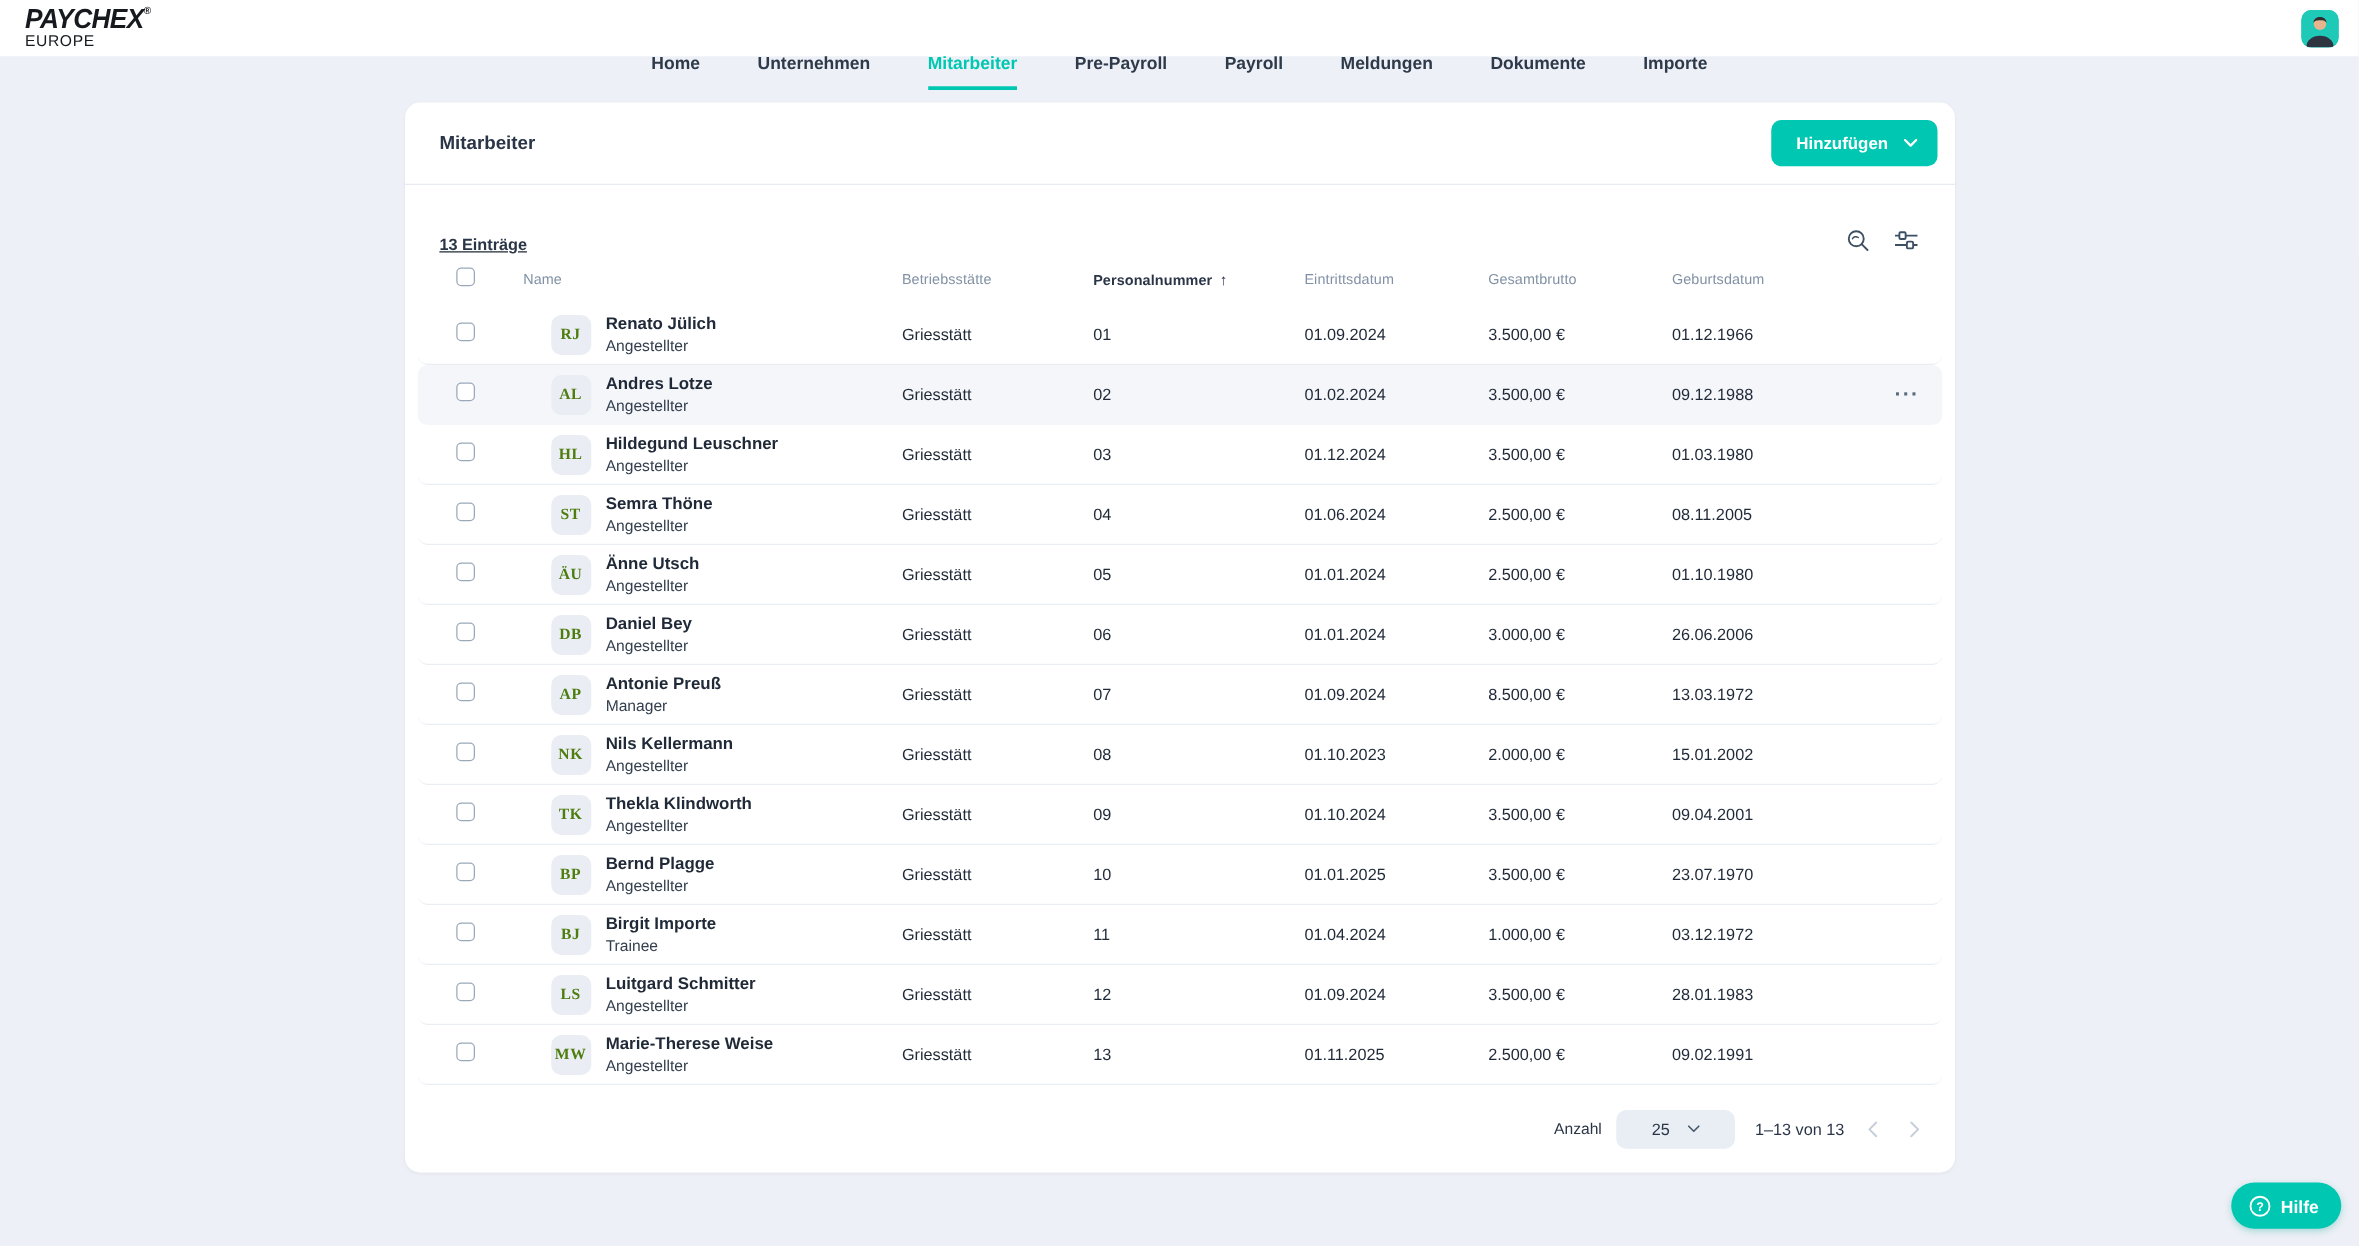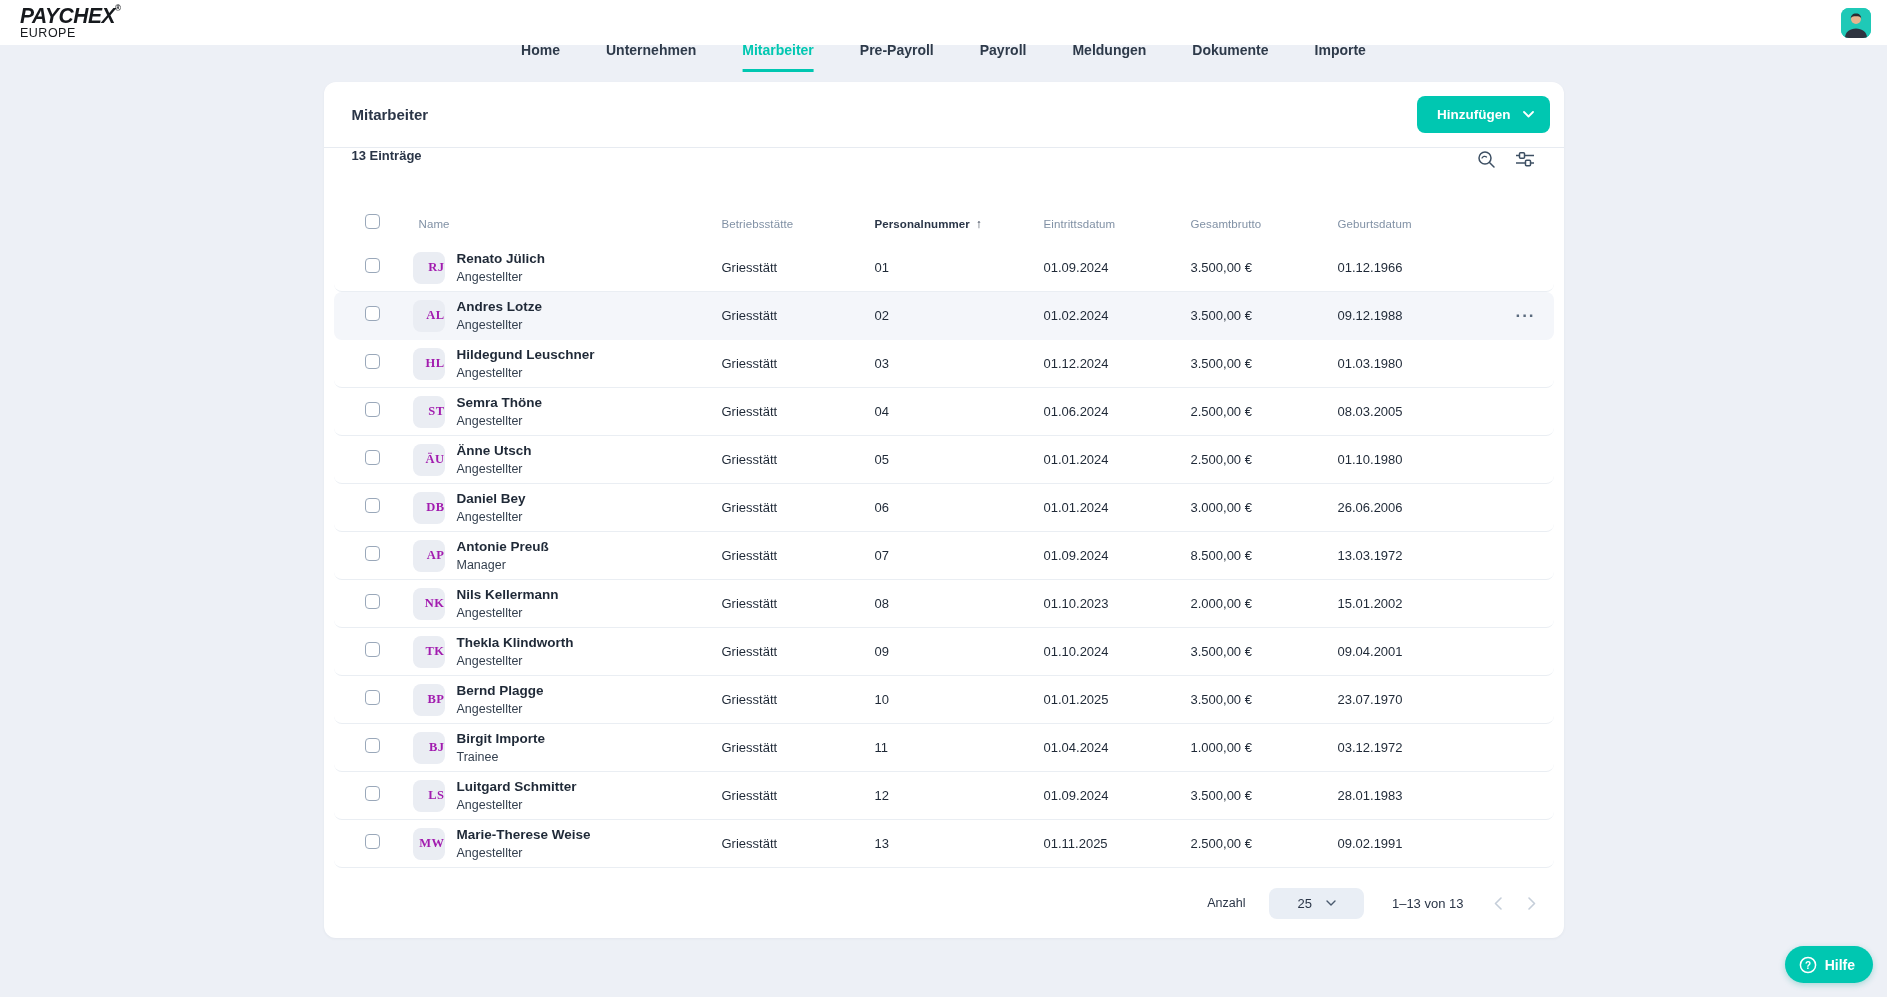--- a/index.html
+++ b/index.html
@@ -46,22 +46,22 @@
     display:flex; align-items:center; justify-content:space-between;
     padding:14px 14px 14px 28px; height:66px; border-bottom:1px solid #e7ebf1;
   }
   .card-title { font-size:15px; font-weight:700; color:#2a3547; }
   .btn-add {
     background:var(--accent); color:#fff; font-family:inherit; font-size:13.5px; font-weight:700;
     border:none; border-radius:8px; height:37px; padding:0 16px 0 20px;
     display:flex; align-items:center; gap:12px; cursor:pointer;
   }
   .toolbar {
-    display:flex; align-items:flex-start; justify-content:space-between;
-    padding:0 28px; height:55px;
+    display:flex; align-items:flex-end; justify-content:space-between;
+    padding:0 28px; height:55px;text-decoration:underline;
   }
   .entries { font-size:13px; font-weight:700; color:#2a3547; }
   .toolbar-icons { display:flex; align-items:center; gap:16px; }
   .icon-btn { width:22px; height:22px; display:flex; align-items:center; justify-content:center; cursor:pointer; color:#3d4f63; }
   
   .trow, .thead {
     display:grid;
     grid-template-columns:61px 309px 153px 169px 147px 147px 1fr 40px;
     align-items:center;
     margin:0 10px; padding:0 18px;
@@ -73,36 +73,36 @@
   .rows { flex:1; }
   .trow { height:48px; border-bottom:1px solid #eaeef3; border-radius:8px; }
   .trow.highlight { background:#f4f6fa; border-bottom-color:transparent; }
   .checkbox {
     width:15px; height:15px; border:1.5px solid #9aa8ba; border-radius:4px;
     background:#fff; display:inline-block; cursor:pointer; margin-left:13px;
   }
   .c-name { display:flex; align-items:center; gap:12px; }
   .avatar {
     width:32px; height:32px; border-radius:8px; background:#eaedf3; flex:none;
-    display:flex; align-items:center; justify-content:flex-end;
+    display:flex; align-items:center; justify-content:center;
     font-family:"Liberation Serif", serif; font-weight:700; font-size:12.5px;
-    color:#a21caf; letter-spacing:0.5px;
+    color:#4d7c0f; letter-spacing:0.5px;margin-left:28px;
   }
   .nm { display:flex; flex-direction:column; line-height:1.45; }
   .nm-name { font-size:13.5px; font-weight:700; color:#1f2937; }
   .nm-role { font-size:12.5px; color:#333f4e; }
   .cell { font-size:13px; color:#1f2937; }
   .more {
     color:#5b6b7e; font-size:17px; font-weight:700; letter-spacing:1px;
     cursor:pointer; display:none; text-align:right; line-height:10px;
   }
   .trow.highlight .more { display:block; }
   
   .card-footer {
-    display:flex; align-items:center; justify-content:flex-end; gap:24px;
+    display:flex; align-items:center; justify-content:flex-end; gap:12px;
     padding:0 28px; height:70px;
   }
   .anzahl-label { font-size:12.5px; color:#2a3547; }
   .page-size {
     background:#e9eef5; border-radius:8px; height:31px; min-width:76px;
     display:flex; align-items:center; justify-content:space-between;
     padding:0 28px; font-size:13px; color:#2a3547; cursor:pointer; gap:14px;
   }
   .range { font-size:13px; color:#2a3547; margin-left:4px; }
   .pager { display:flex; gap:26px; margin-left:6px; }
@@ -253,21 +253,21 @@
           </span>
       <span class="nm">
         <span class="nm-name">Semra Thöne</span>
         <span class="nm-role">Angestellter</span>
       </span>
     </div>
     <div class="cell">Griesstätt</div>
     <div class="cell">04</div>
     <div class="cell">01.06.2024</div>
     <div class="cell">2.500,00 €</div>
-    <div class="cell">08.03.2005</div>
+    <div class="cell">08.11.2005</div>
     <div></div>
   </div>
       <div class="trow">
     <div><span class="checkbox"></span></div>
     <div class="c-name">
       <span class="avatar">
             <span>ÄU</span>
           </span>
       <span class="nm">
         <span class="nm-name">Änne Utsch</span>

